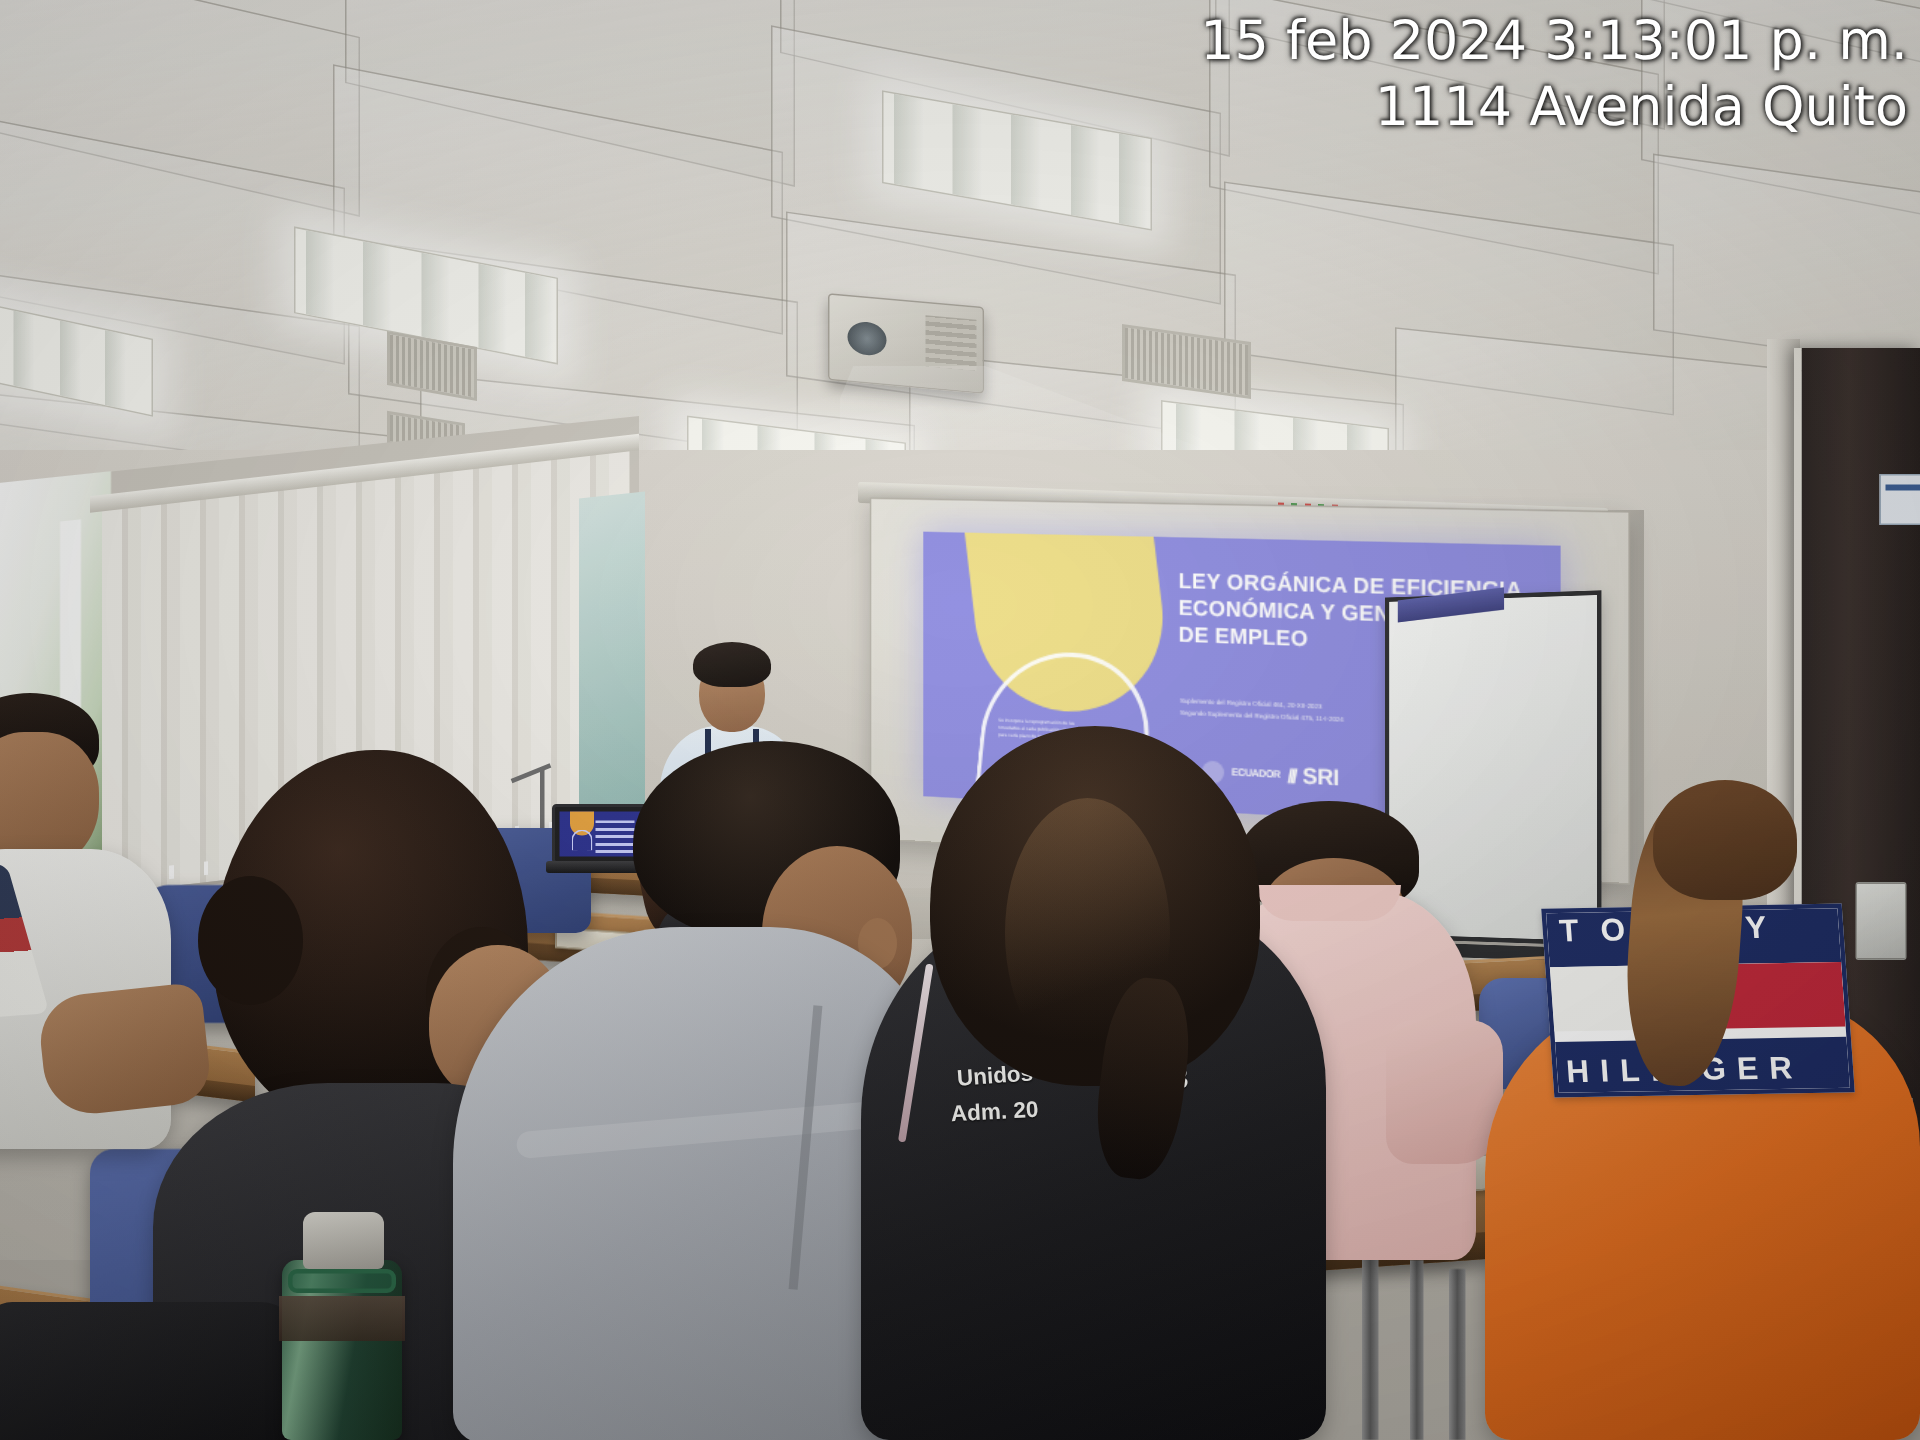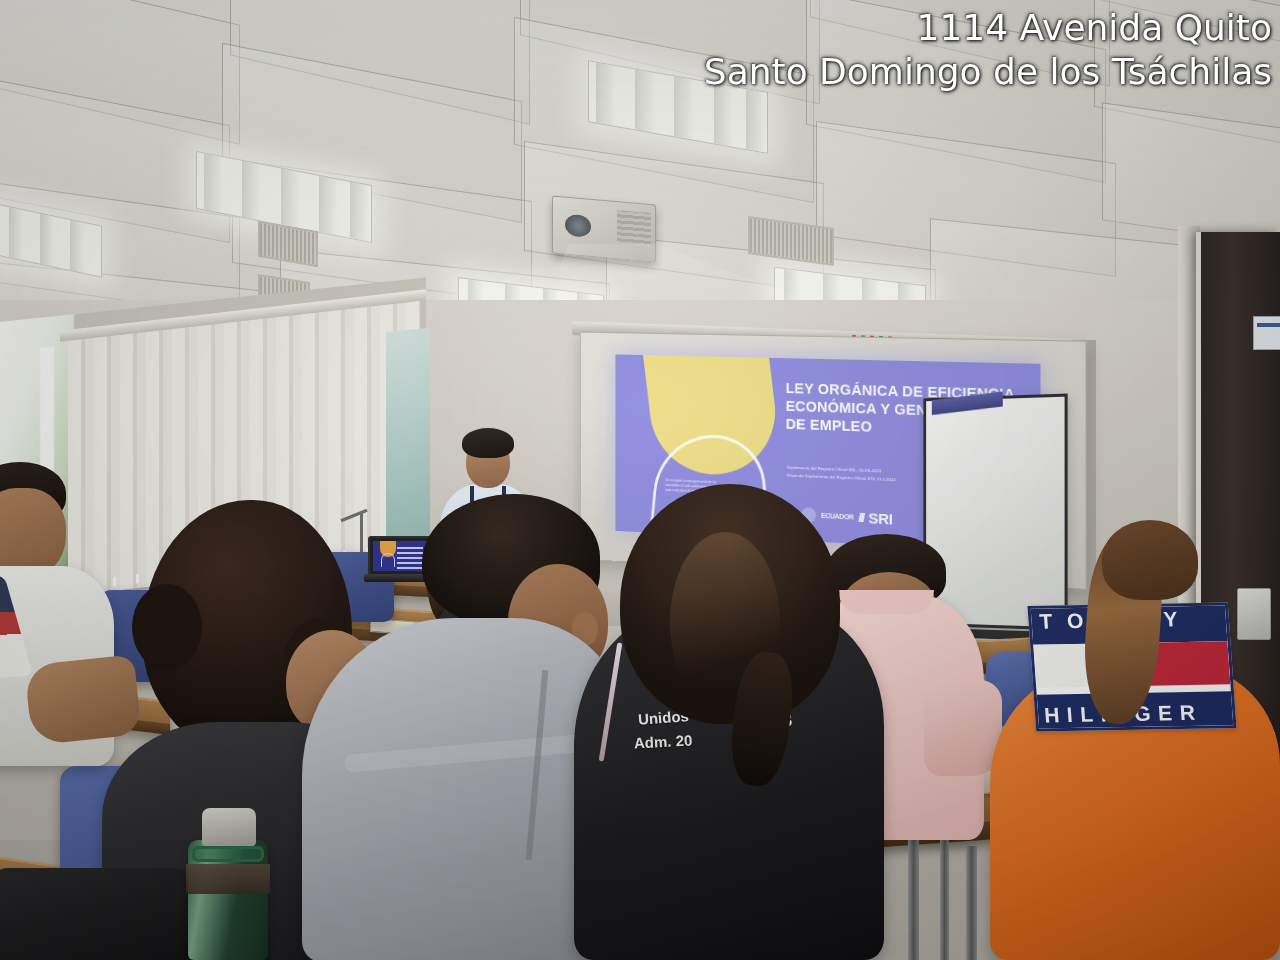--- a/index.html
+++ b/index.html
@@ -515,18 +515,18 @@
     <div class="body"></div>
     <div class="band"></div>
     <div class="clip"></div>
     <div class="cap"></div>
   </div>
 
   <div style="position:absolute;left:-10px;top:868px;width:210px;height:96px;
               background:linear-gradient(160deg,#2a2a2d,#111113);border-radius:18px 26px 8px 8px;z-index:30;"></div>
 
   <div id="stamp">
+    <div>15 feb 2024 3:13:01 p. m.</div>
     <div>1114 Avenida Quito</div>
-    <div>Santo Domingo de los Tsáchilas</div>
   </div>
 
   <div id="grade"></div>
 </div>
 
 </body></html>

